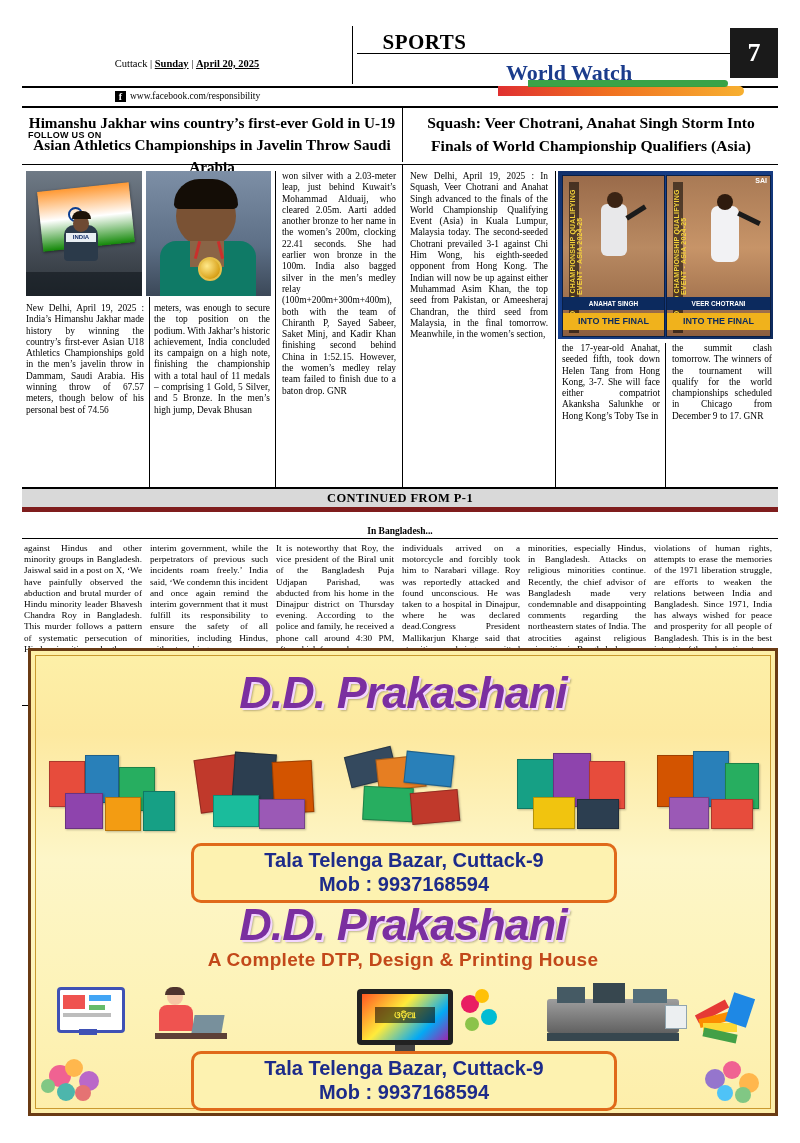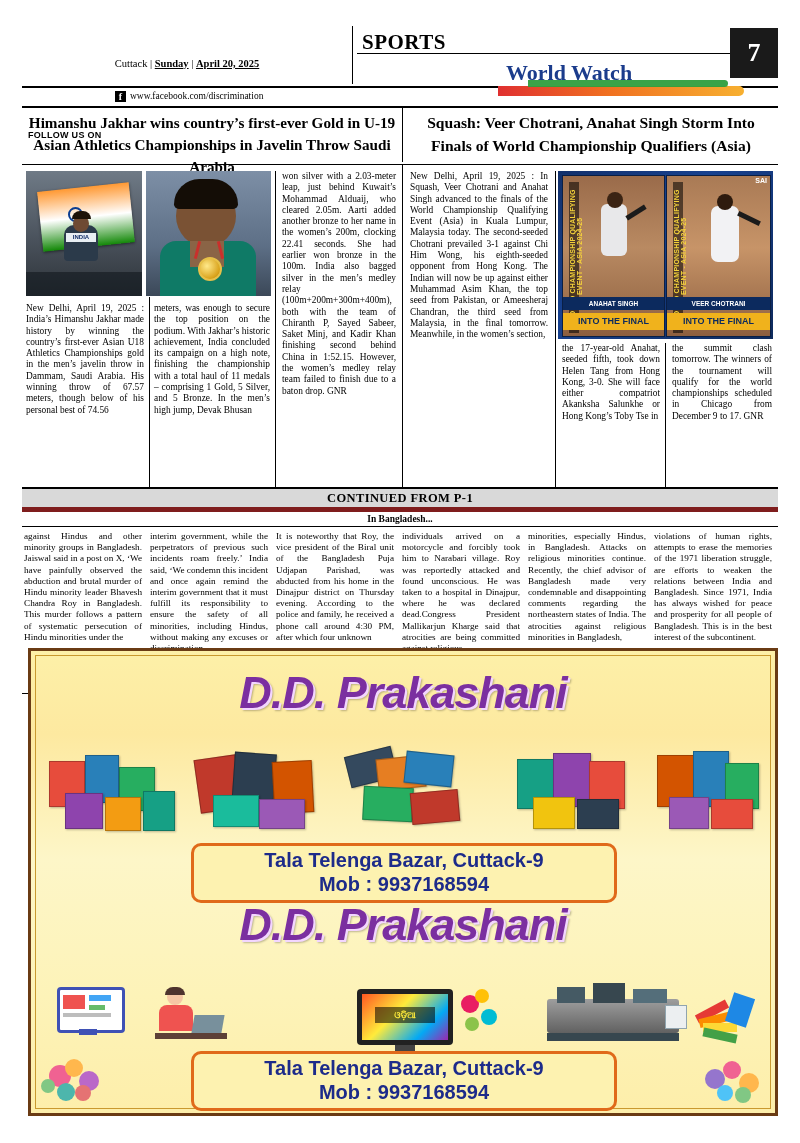--- a/index.html
+++ b/index.html
@@ -2,21 +2,21 @@
 <html><head>
 <meta charset="utf-8">
 <style>
   html,body{margin:0;padding:0;background:#ffffff;}
   body{width:800px;height:1143px;font-family:"Liberation Serif", serif;color:#000;position:relative;}
   .page{position:absolute;left:0;top:0;width:800px;height:1143px;background:#fff;}
   .sheet{position:absolute;left:22px;top:26px;width:756px;height:1090px;background:#fff;}
 
   
   .masthead{position:relative;height:60px;border-bottom:2px solid #000;}
-  .sports-word{position:absolute;left:340px;top:4px;width:125px;text-align:left;font-family:"Liberation Serif",serif;font-weight:bold;font-size:21px;letter-spacing:.5px;}
+  .sports-word{position:absolute;left:340px;top:4px;width:125px;text-align:center;font-family:"Liberation Serif",serif;font-weight:bold;font-size:21px;letter-spacing:.5px;}
   .mast-dateline{position:absolute;left:0;top:32px;width:330px;text-align:center;font-size:10.5px;font-family:"Liberation Serif",serif;}
   .mast-dateline b{font-weight:bold;text-decoration:underline;}
   .mast-rule{position:absolute;left:335px;top:27px;width:395px;height:1px;background:#000;}
   .wwlogo{position:absolute;left:476px;top:36px;width:250px;height:34px;overflow:hidden;}
   .wwlogo .ww-text{position:absolute;left:8px;top:-2px;font-family:"Liberation Serif",serif;font-weight:bold;font-size:22px;color:#1b3c8c;letter-spacing:0px;}
   .wwlogo .ww-swoosh{position:absolute;left:0;top:24px;width:246px;height:10px;background:linear-gradient(90deg,#e03030 0%,#f07020 45%,#f7b030 100%);border-radius:0 8px 8px 0;}
   .wwlogo .ww-swoosh2{position:absolute;left:30px;top:18px;width:200px;height:7px;background:#2f9e3e;border-radius:0 8px 8px 0;opacity:.95;}
   .pagebox{position:absolute;right:0;top:2px;width:48px;height:50px;background:#1a1a1a;color:#fff;font-family:"Liberation Serif",serif;font-weight:bold;font-size:26px;display:flex;align-items:center;justify-content:center;}
   .mast-sep{position:absolute;left:330px;top:0;width:1px;height:58px;background:#000;}
 
@@ -39,21 +39,21 @@
 
   .photoA{position:absolute;left:4px;top:6px;width:116px;height:125px;overflow:hidden;background:#2b2b2b;}
   .photoB{position:absolute;left:124px;top:6px;width:125px;height:125px;overflow:hidden;background:#3a4c66;}
   .photoC{position:absolute;left:536px;top:6px;width:215px;height:168px;overflow:hidden;background:#0d2340;}
 
   .col{position:absolute;font-family:"Liberation Serif",serif;font-size:9.4px;line-height:11.3px;text-align:justify;}
 
   
   .contbar{position:relative;height:18px;background:#d9d9d9;border-bottom:5px solid #7f1d1d;}
   .contbar span{display:block;text-align:center;font-family:"Liberation Serif",serif;font-weight:bold;font-size:12.5px;line-height:18px;letter-spacing:.4px;}
-  .subbar{position:relative;height:14px;border-bottom:1px solid #000;}
+  .subbar{position:relative;height:14px;border-bottom:1px solid #000;margin-top:12px;}
   .subbar span{display:block;text-align:center;font-family:"Liberation Serif",serif;font-weight:bold;font-size:9.5px;line-height:14px;}
 
   .cont-cols{position:relative;height:162px;border-bottom:1px solid #000;padding-top:4px;}
   .ccol{position:absolute;top:4px;width:118px;font-family:"Liberation Serif",serif;font-size:9.2px;line-height:11.2px;text-align:justify;}
 
   
   .advert{position:absolute;left:6px;top:622px;width:744px;height:462px;border:3px solid #6a3b14;background:linear-gradient(180deg,#fdf0a8 0%,#fde9a0 18%,#fdf6c8 45%,#fdf3b8 75%,#fdeeaa 100%);overflow:hidden;}
   .ad-inner{position:absolute;inset:4px;border:1px solid #c9992f;}
   .ad-title{position:absolute;width:100%;text-align:center;font-family:"Liberation Sans",sans-serif;font-weight:bold;font-style:italic;font-size:45px;color:#7b2fa0;letter-spacing:-1px;text-shadow:2px 2px 0 #f3d6ff, 3px 3px 2px rgba(0,0,0,.25);}
   .ad-sub{position:absolute;width:100%;text-align:center;font-family:"Liberation Sans",sans-serif;font-weight:bold;font-size:19px;color:#c2481a;letter-spacing:.3px;}
@@ -92,21 +92,21 @@
       <div class="ww-swoosh"></div>
       <div class="ww-swoosh2"></div>
       <div class="ww-text">World Watch</div>
     </div>
     <div class="pagebox">7</div>
   </div>
 
   <div class="followbar">
     <div class="follow-txt">FOLLOW US ON</div>
     <div class="fb-icon">f</div>
-    <div class="fb-url">www.facebook.com/discrimination</div>
+    <div class="fb-url">www.facebook.com/responsibility</div>
   </div>
 
   <div class="heads">
     <div class="head-left">
       <div class="hl">Himanshu Jakhar wins country’s first-ever Gold in U-19 Asian Athletics Championships in Javelin Throw Saudi Arabia</div>
     </div>
     <div class="head-right">
       <div class="hr">Squash: Veer Chotrani, Anahat Singh Storm Into Finals of World Championship Qualifiers (Asia)</div>
     </div>
   </div>
@@ -159,21 +159,21 @@
         <div style="position:absolute;left:44px;top:30px;width:28px;height:56px;background:#f2f2f4;border-radius:7px;"></div>
         <div style="position:absolute;left:50px;top:18px;width:16px;height:16px;background:#2e1b0e;border-radius:50%;"></div>
         <div style="position:absolute;left:70px;top:40px;width:24px;height:5px;background:#1b1b1b;transform:rotate(26deg);"></div>
         <div style="position:absolute;left:0;bottom:26px;width:100%;height:13px;background:#0c2a5e;color:#fff;font-size:6.5px;font-family:'Liberation Sans',sans-serif;font-weight:bold;text-align:center;line-height:13px;">VEER CHOTRANI</div>
         <div style="position:absolute;left:0;bottom:6px;width:100%;height:17px;background:#f0b21c;color:#0c2a5e;font-size:9px;font-family:'Liberation Sans',sans-serif;font-weight:bold;text-align:center;line-height:17px;">INTO THE FINAL</div>
       </div>
       <div style="position:absolute;right:6px;top:6px;font-size:7px;color:#fff;font-family:'Liberation Sans',sans-serif;font-weight:bold;">SAI</div>
     </div>
 
     <div class="col" style="left:388px;top:6px;width:138px;">New Delhi, April 19, 2025 : In Squash, Veer Chotrani and Anahat Singh advanced to the finals of the World Championship Qualifying Event (Asia) in Kuala Lumpur, Malaysia today. The second-seeded Chotrani prevailed 3-1 against Chi Him Wong, his eighth-seeded opponent from Hong Kong. The Indian will now be up against either Muhammad Asim Khan, the top seed from Pakistan, or Ameesheraj Chandran, the third seed from Malaysia, in the final tomorrow. Meanwhile, in the women’s section,</div>
-    <div class="col" style="left:540px;top:178px;width:98px;">the 17-year-old Anahat, seeded fifth, took down Helen Tang from Hong Kong, 3-0. She will face either compatriot Akanksha Salunkhe or Hong Kong’s Toby Tse in</div>
+    <div class="col" style="left:540px;top:178px;width:98px;">the 17-year-old Anahat, seeded fifth, took down Helen Tang from Hong Kong, 3-7. She will face either compatriot Akanksha Salunkhe or Hong Kong’s Toby Tse in</div>
     <div class="col" style="left:650px;top:178px;width:100px;">the summit clash tomorrow. The winners of the tournament will qualify for the world championships scheduled in Chicago from December 9 to 17. GNR</div>
   </div>
 
   <div class="contbar">
     <span>CONTINUED FROM P-1</span>
   </div>
   <div class="subbar">
     <span>In Bangladesh...</span>
   </div>
 
@@ -239,20 +239,21 @@
       <div class="bk" style="left:622px;top:50px;width:38px;height:30px;background:#9b59b6;"></div>
       <div class="bk" style="left:664px;top:52px;width:40px;height:28px;background:#e74c3c;"></div>
     </div>
 
     <div class="ad-band" style="top:192px;">
       <div class="l1">Tala Telenga Bazar, Cuttack-9</div>
       <div class="l2">Mob : 9937168594</div>
     </div>
 
     <div class="ad-title" style="top:248px;">D.D. Prakashani</div>
+    <div class="ad-sub" style="top:298px;">A Complete DTP, Design &amp; Printing House</div>
 
     <div class="thumbrow" style="top:326px;height:76px;">
 
       <div class="dev" style="left:10px;top:6px;width:86px;height:62px;">
         <div style="position:absolute;left:0;top:4px;width:62px;height:40px;background:#ffffff;border:3px solid #3f51b5;border-radius:4px;"></div>
         <div style="position:absolute;left:6px;top:12px;width:22px;height:14px;background:#ef5350;"></div>
         <div style="position:absolute;left:32px;top:12px;width:22px;height:6px;background:#42a5f5;"></div>
         <div style="position:absolute;left:32px;top:22px;width:16px;height:5px;background:#66bb6a;"></div>
         <div style="position:absolute;left:6px;top:30px;width:48px;height:4px;background:#bdbdbd;"></div>
         <div style="position:absolute;left:22px;top:46px;width:18px;height:6px;background:#3f51b5;"></div>

